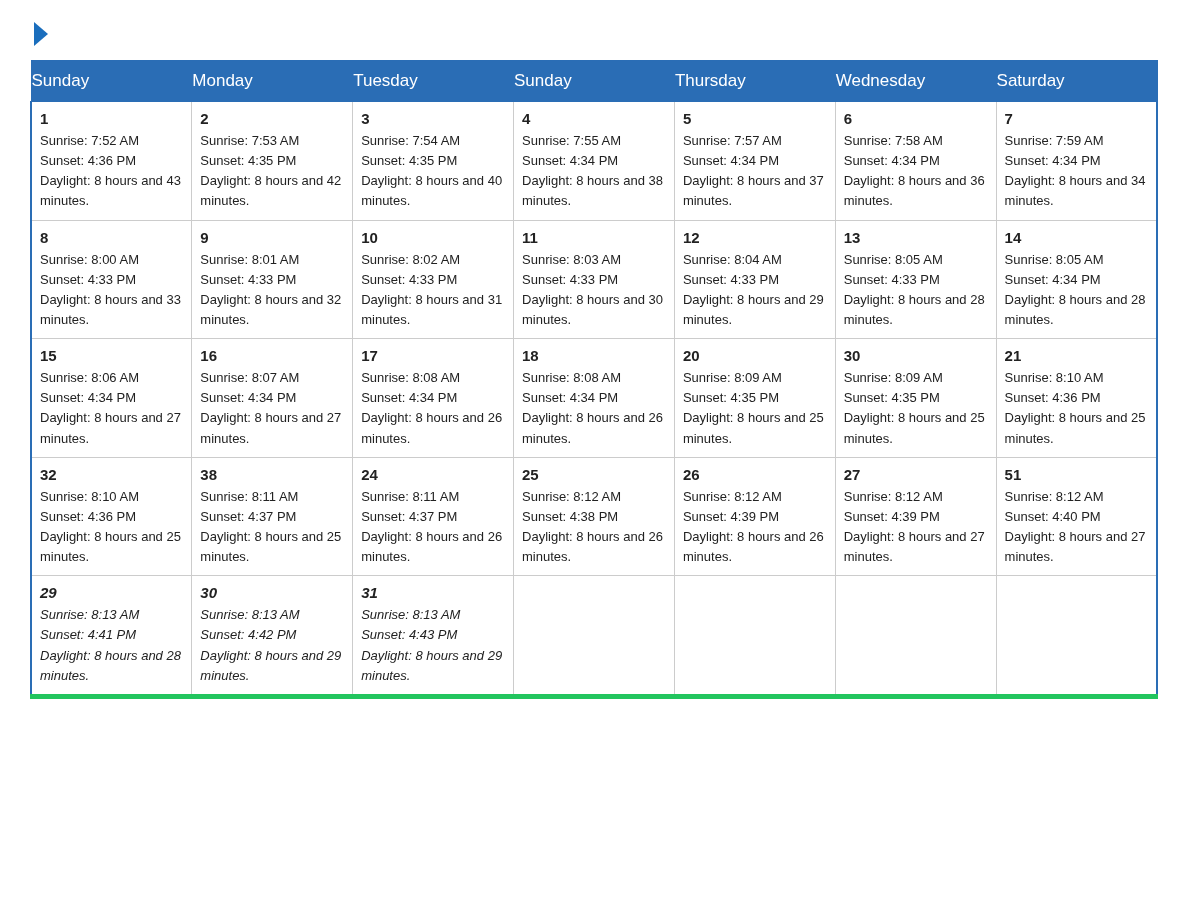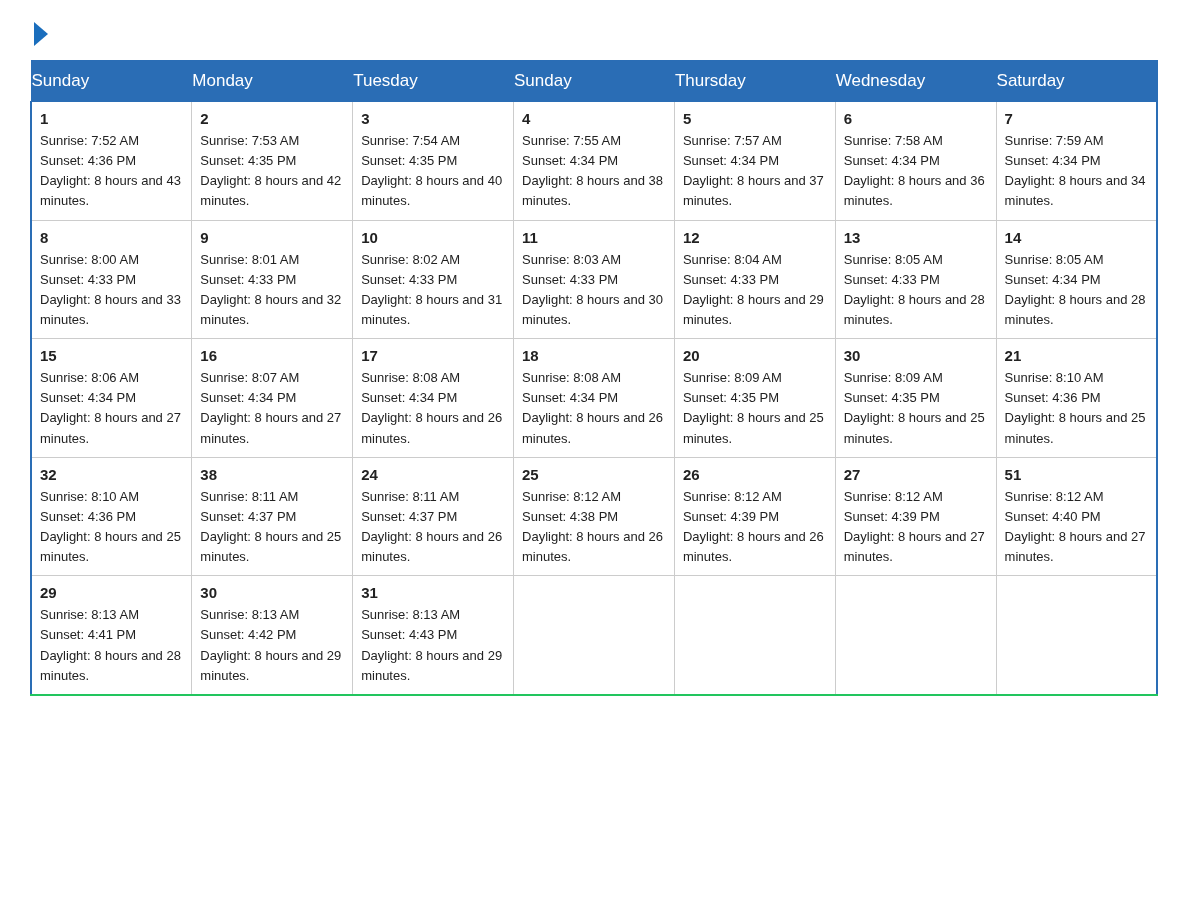--- a/index.html
+++ b/index.html
@@ -84,21 +84,22 @@
       color: #222;
       height: 115px;
     }
     .calendar tbody tr td:first-child {
       border-left: 2px solid #2a6db5;
     }
     .calendar tbody tr td:last-child {
       border-right: 2px solid #2a6db5;
     }
     .calendar tbody tr:last-child td {
-      border-bottom: 2px solid #22c55e;
+      border-bottom: 5px solid #22c55e;
+      font-style: italic;
     }
     .calendar tbody tr:first-child td {
       border-top: 1px solid #ccc;
     }
     .day-num {
       font-size: 15px;
       font-weight: bold;
       display: block;
       margin-bottom: 4px;
     }

